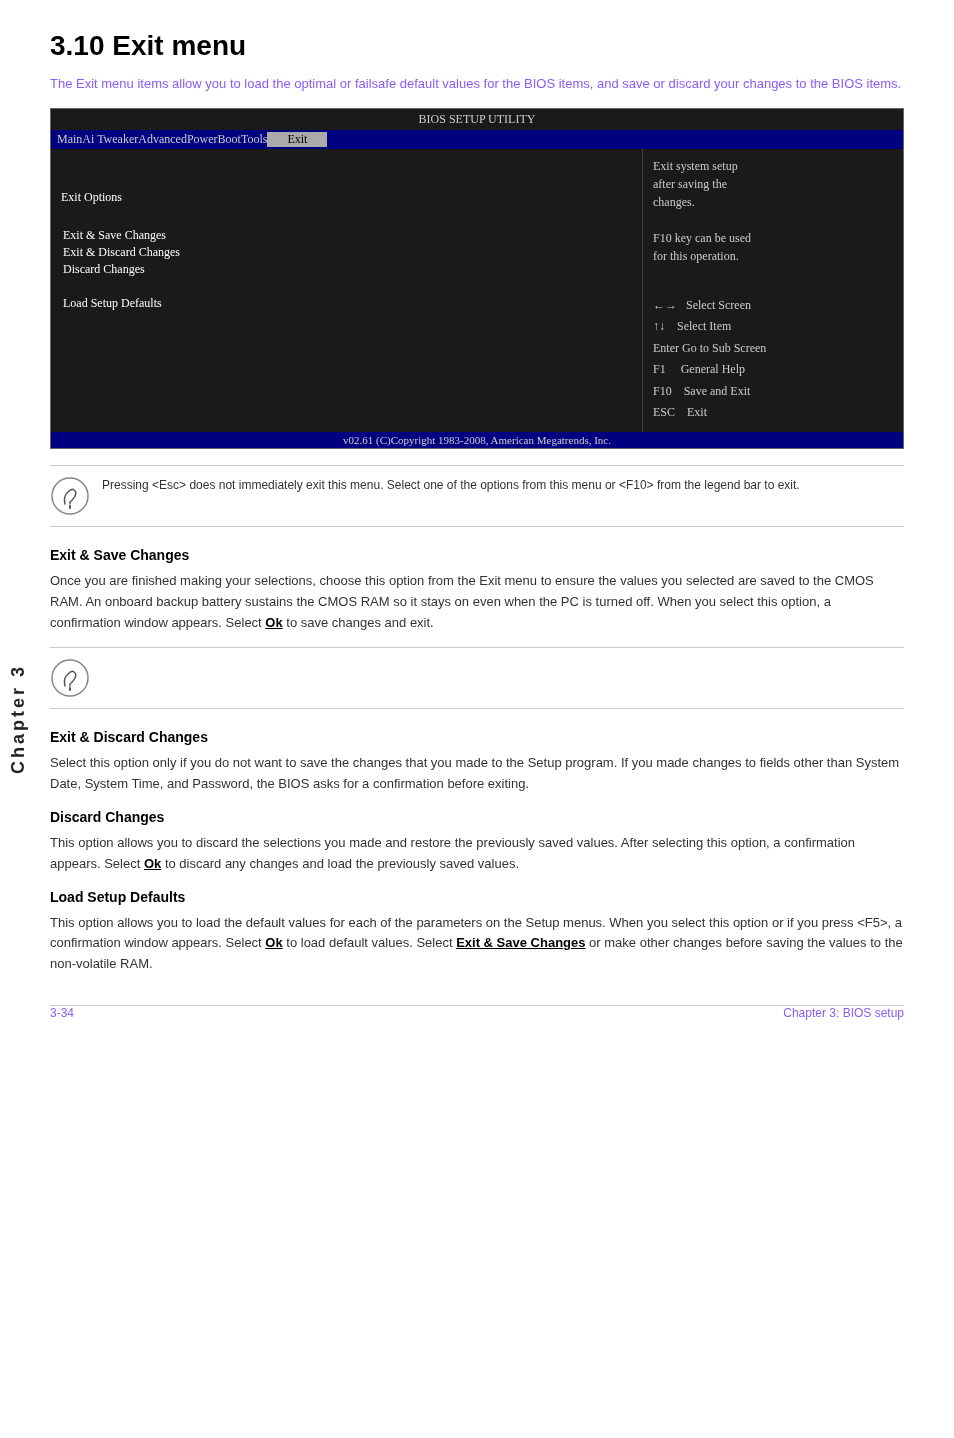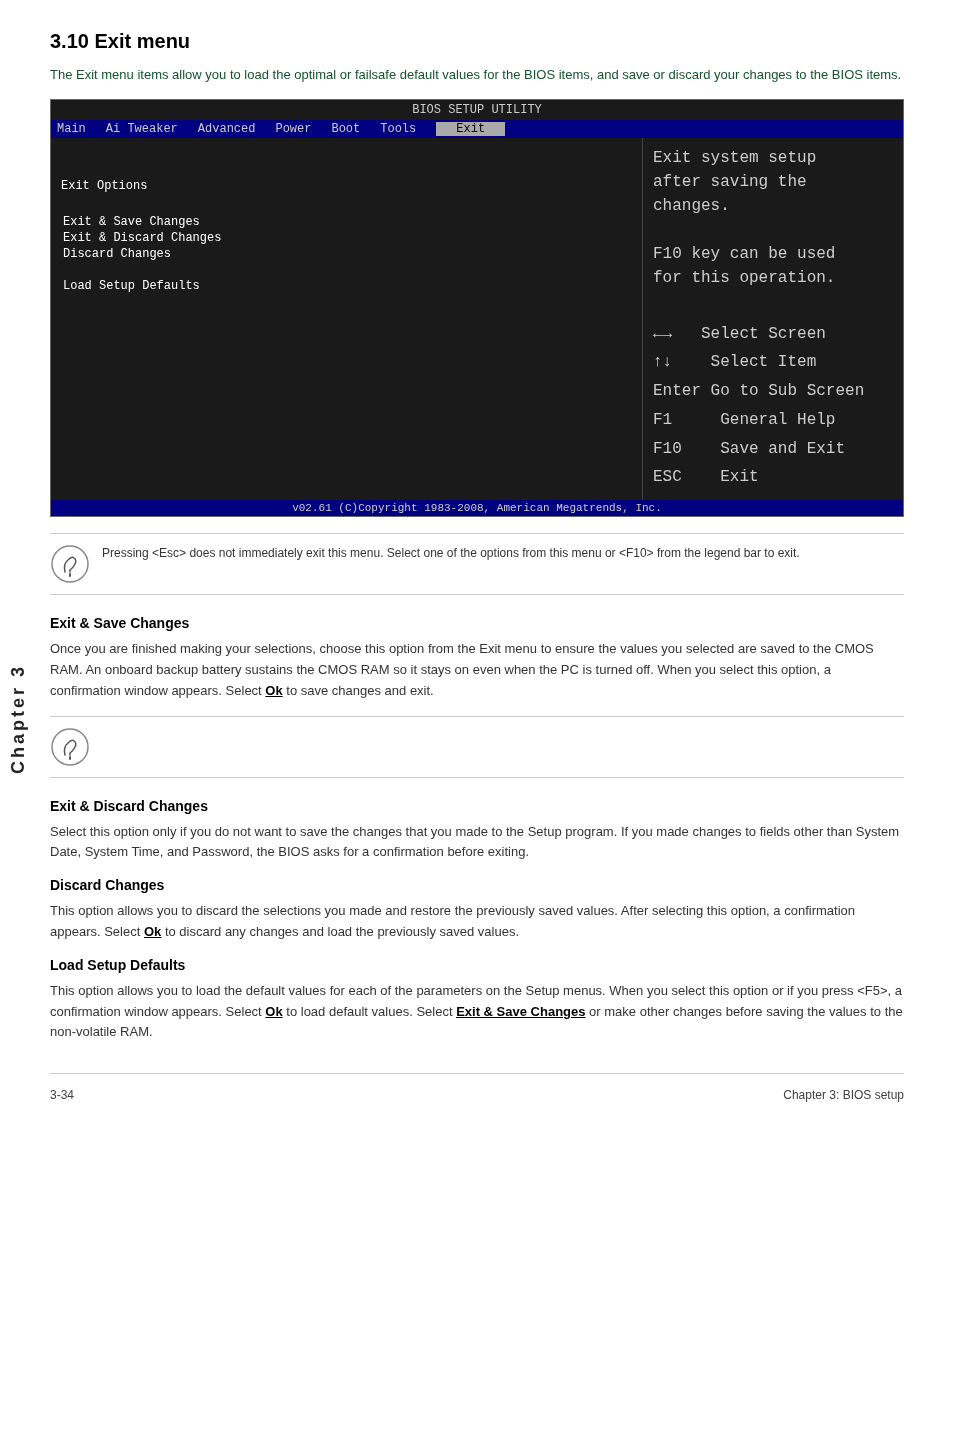--- a/index.html
+++ b/index.html
@@ -7,57 +7,56 @@
       font-family: Arial, sans-serif;
       font-size: 13px;
       color: #222;
       background: #fff;
       width: 954px;
       min-height: 1438px;
       padding: 30px 50px 40px 50px;
     }
 
     h1 {
-      font-size: 20px;
+      font-size: 28px;
       font-weight: bold;
       margin-bottom: 12px;
       color: #000;
     }
 
     .intro-text {
       font-size: 13px;
       line-height: 1.5;
       margin-bottom: 14px;
-      color: #14532d;
+      color: #8b5cf6;
     }
 
     
     .bios-box {
       border: 1px solid #666;
       background: #c2410c;
       color: #ccc;
-      font-family: Liberation Mono, monospace;
+      font-family: Liberation Serif, serif;
       font-size: 12px;
       margin-bottom: 16px;
     }
 
     .bios-title-bar {
       text-align: center;
       color: #ccc;
       padding: 3px 0;
       font-size: 12px;
       background: #1a1a1a;
     }
 
     .bios-menu-bar {
       display: flex;
       background: #000080;
       color: #ccc;
       padding: 2px 6px;
-      gap: 20px;
       font-size: 12px;
     }
 
     .bios-menu-bar .menu-item {
       color: #ccc;
     }
 
     .bios-menu-bar .menu-item.active {
       background: #aaa;
       color: #000;
@@ -92,21 +91,21 @@
 
     .bios-left .menu-entry.highlighted {
       color: #fff;
       background: transparent;
     }
 
     .bios-right {
       width: 260px;
       padding: 8px 10px;
       color: #ccc;
-      font-size: 16px;
+      font-size: 12px;
     }
 
     .bios-right .help-text {
       margin-bottom: 20px;
       line-height: 1.5;
     }
 
     .bios-right .legend {
       margin-top: 30px;
       line-height: 1.8;
@@ -165,23 +164,23 @@
       color: #000;
       text-decoration: underline;
     }
 
     
     .page-footer {
       display: flex;
       justify-content: space-between;
       margin-top: 30px;
       border-top: 1px solid #ccc;
-      padding-top: 14px;
-      font-size: 12px;
-      color: #404040;
+      padding-top: 0;
+      font-size: 12px;
+      color: #8b5cf6;
     }
 
     
     .chapter-label {
       position: fixed;
       left: 8px;
       top: 50%;
       writing-mode: vertical-lr;
       transform: rotate(180deg) translateY(50%);
       font-size: 18px;

